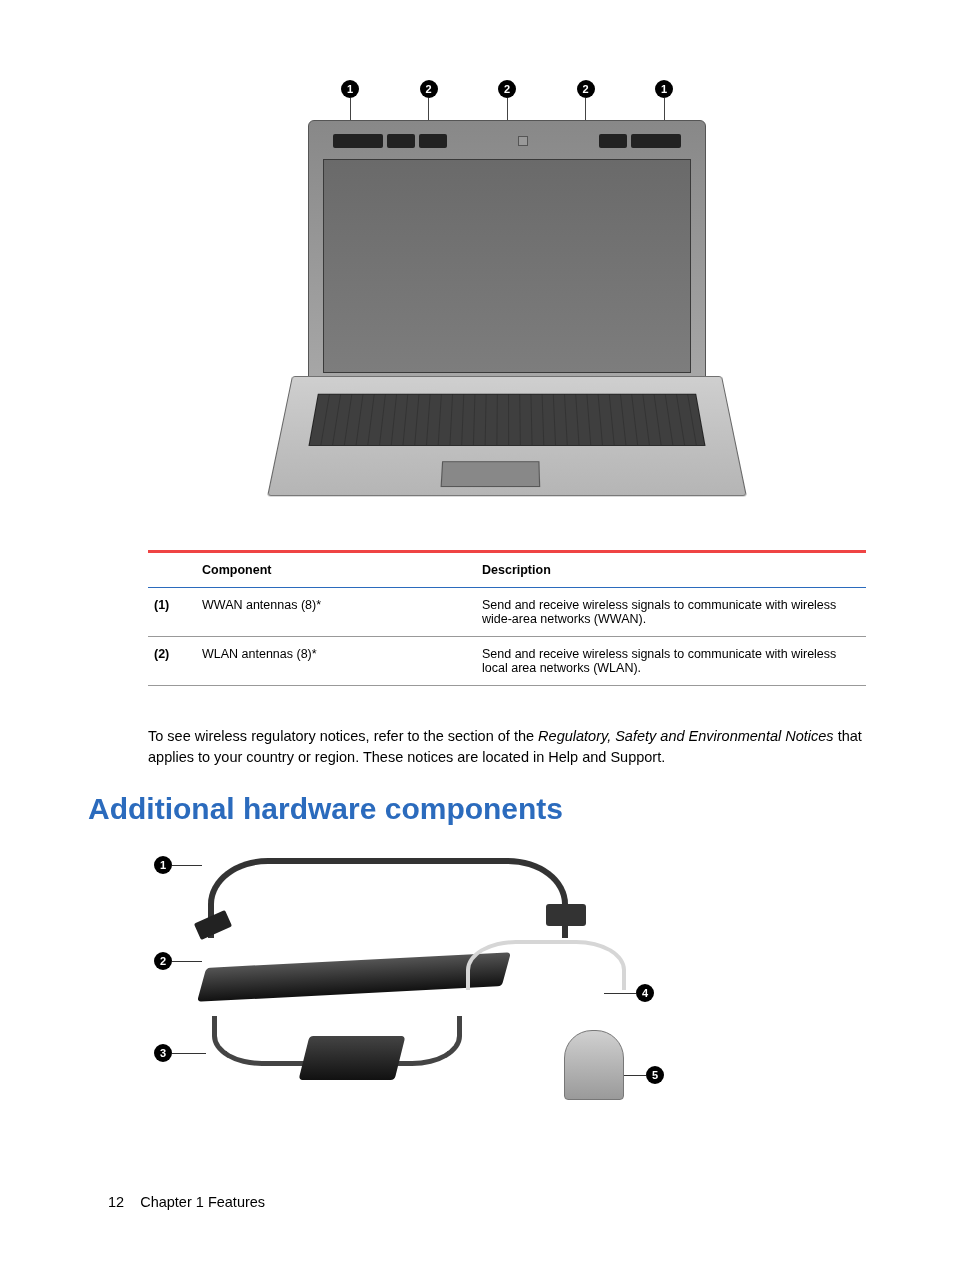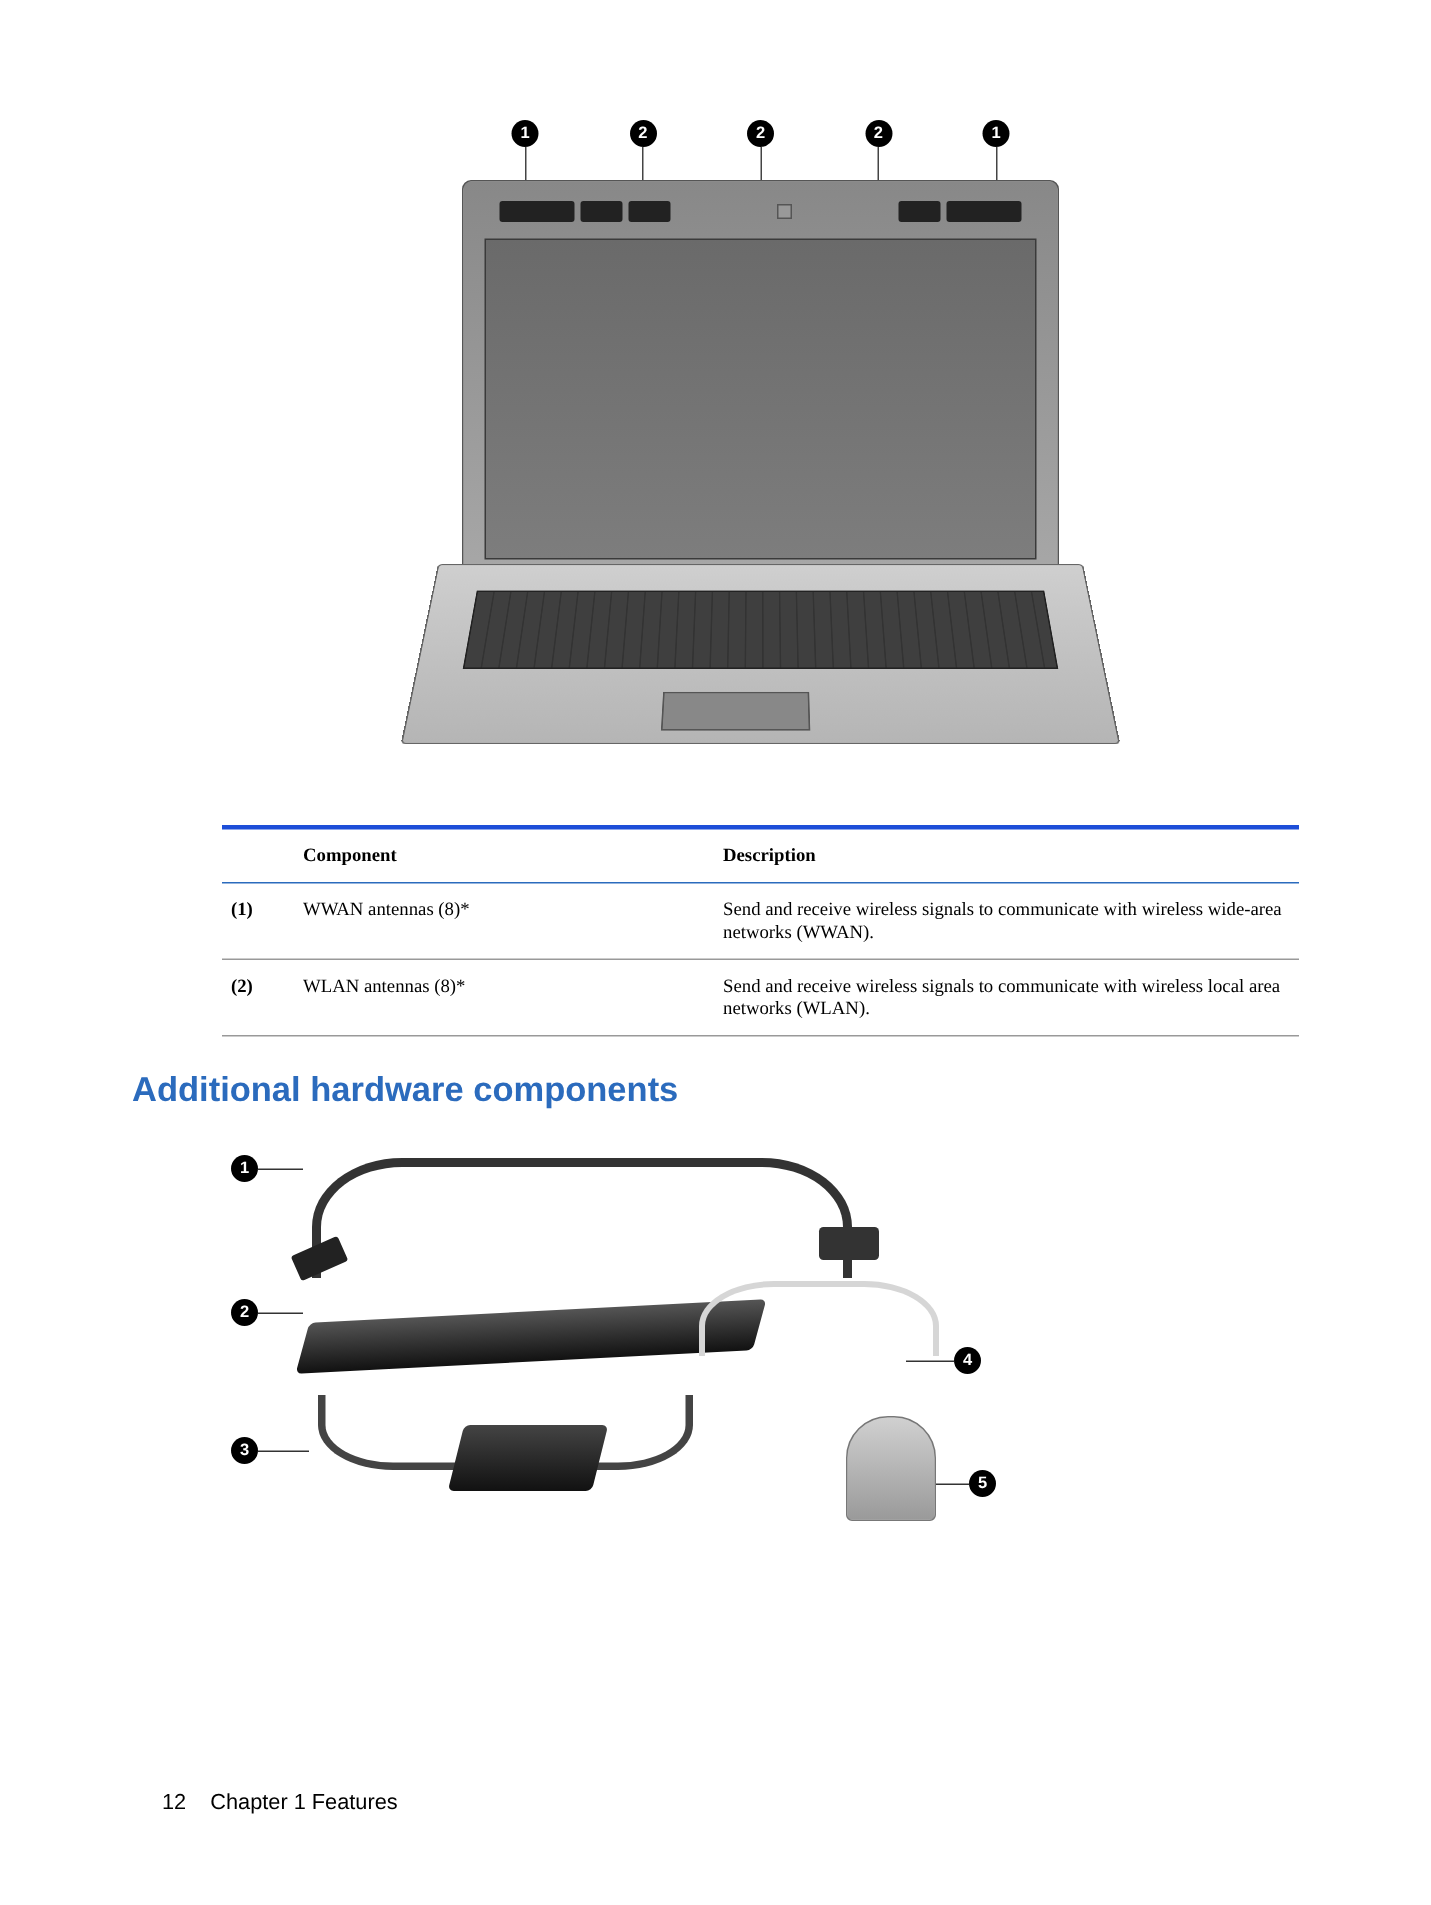--- a/index.html
+++ b/index.html
@@ -125,23 +125,22 @@
     bottom: 8px;
     left: 50%;
     width: 90px;
     height: 26px;
     margin-left: -60px;
     background: #888;
     border: 1px solid #555;
   }
 
   .comp-table {
-    border-top: 3px solid #1d4ed8;
+    border-top: 3px solid #ef4444;
     margin-bottom: 4px;
-    font-family: Liberation Serif, serif;
   }
   .comp-table table {
     width: 100%;
     border-collapse: collapse;
     font-size: 12.5px;
   }
   .comp-table th {
     text-align: left;
     font-weight: bold;
     padding: 10px 6px;
@@ -162,21 +161,21 @@
 
   .body-para {
     margin: 40px 0 24px 0;
     font-size: 14.5px;
     line-height: 1.45;
   }
   .body-para em { font-style: italic; }
 
   h2.section-heading {
     color: #2b6bbd;
-    font-size: 23px;
+    font-size: 30px;
     font-weight: bold;
     margin: 22px 0 18px -60px;
   }
 
   .hw-figure {
     width: 500px;
     height: 280px;
     position: relative;
     margin-left: 0;
   }
@@ -337,20 +336,23 @@
         </tr>
         <tr>
           <td class="col-id">(2)</td>
           <td>WLAN antennas (8)*</td>
           <td>Send and receive wireless signals to communicate with wireless local area networks (WLAN).</td>
         </tr>
       </tbody>
     </table>
   </div>
 
+  <p class="body-para">
+    <span>To see wireless regulatory notices, refer to the section of the </span><em>Regulatory, Safety and Environmental Notices</em><span> that applies to your country or region. These notices are located in Help and Support.</span>
+  </p>
 
   <h2 class="section-heading">Additional hardware components</h2>
 
   <div class="hw-figure">
     <div class="cord"></div>
     <div class="plug-l"></div>
     <div class="plug-r"></div>
     <div class="battery"></div>
     <div class="modem-cable"></div>
     <div class="adapter-cord"></div>

